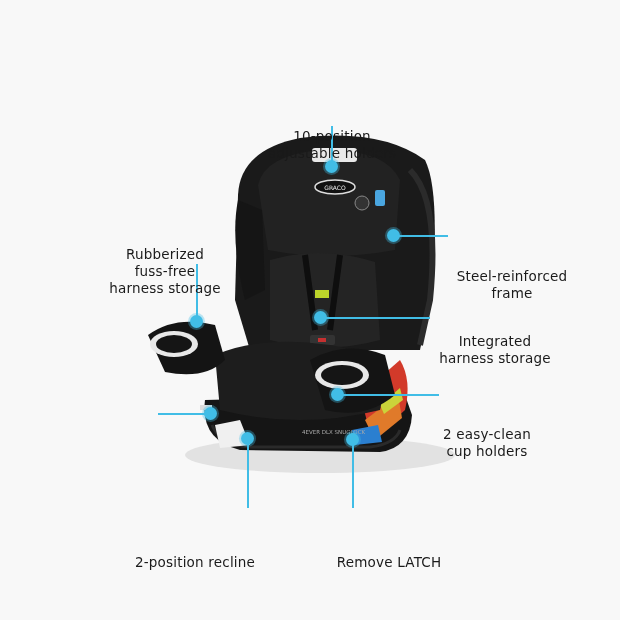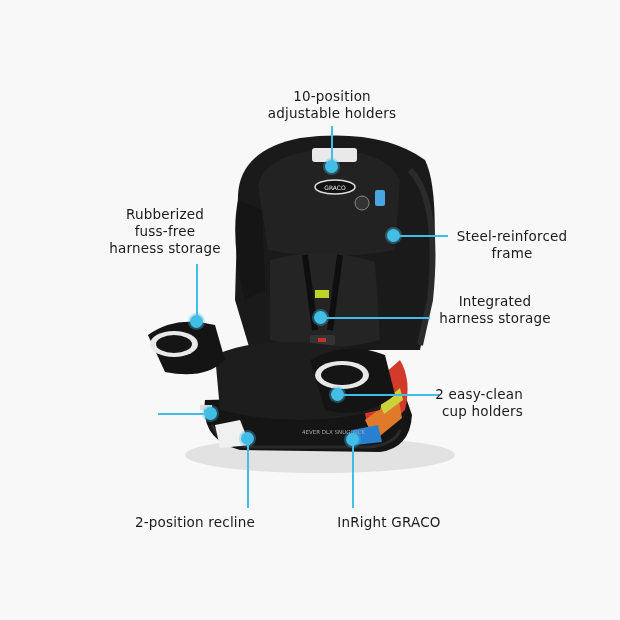--- a/index.html
+++ b/index.html
@@ -5,21 +5,21 @@
   html, body { margin: 0; padding: 0; }
   body {
     width: 620px; height: 620px; overflow: hidden;
     background: #f8f8f8;
     font-family: "DejaVu Sans", sans-serif;
     position: relative;
   }
   .stage { position: absolute; left: 0; top: 0; width: 620px; height: 620px; }
   .label {
     position: absolute; color: #1a1a1a; font-size: 13.5px; line-height: 17px;
-    text-align: center; font-weight: 500; letter-spacing: 0.2px;
+    text-align: center; font-weight: 500; letter-spacing: 0.2px; margin-top: 40px;
   }
   .label span { display: block; white-space: nowrap; }
   .line { position: absolute; background: #41bde6; }
   .dot {
     position: absolute; width: 13px; height: 13px; border-radius: 50%;
     background: #41bde6; box-shadow: 0 0 0 2px rgba(65,189,230,0.35);
   }
   svg { position: absolute; left: 0; top: 0; }
 </style>
 </head>
@@ -111,27 +111,27 @@
   <div class="label" style="left:447px; top:228px; width:130px;">
     <span>Steel-reinforced</span>
     <span>frame</span>
   </div>
 
   <div class="label" style="left:430px; top:293px; width:130px;">
     <span>Integrated</span>
     <span>harness storage</span>
   </div>
 
-  <div class="label" style="left:413px; top:386px; width:110px;text-align:right;">
+  <div class="label" style="left:432px; top:386px; width:110px;">
     <span>2 easy-clean</span>
     <span>cup holders</span>
   </div>
 
 
   <div class="label" style="left:125px; top:514px; width:140px;">
     <span>2-position recline</span>
   </div>
 
   <div class="label" style="left:334px; top:514px; width:110px;">
-    <span>InRight GRACO</span>
+    <span>Remove LATCH</span>
   </div>
 
 </div>
 
 </body></html>

